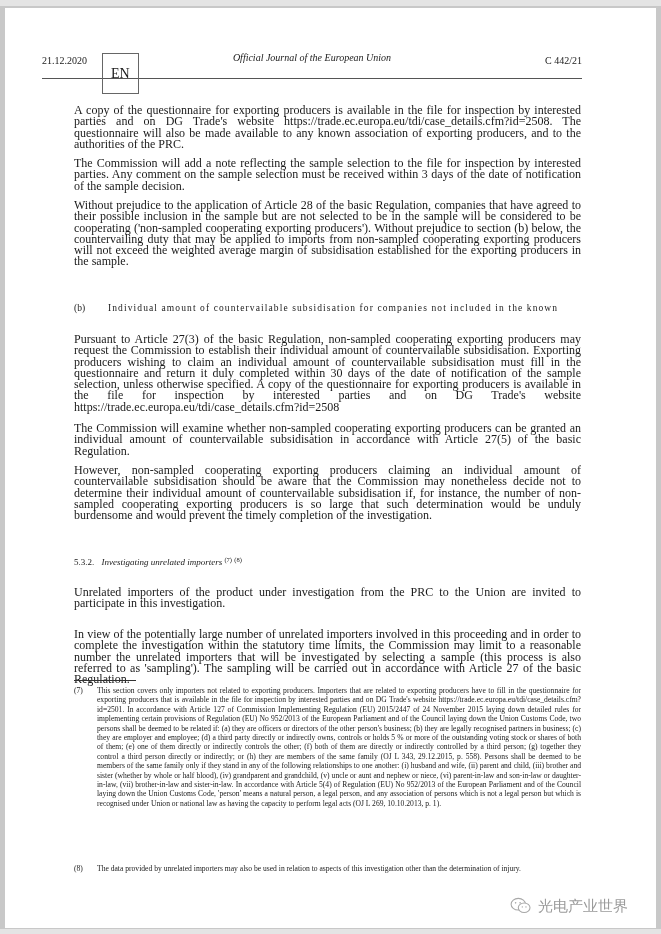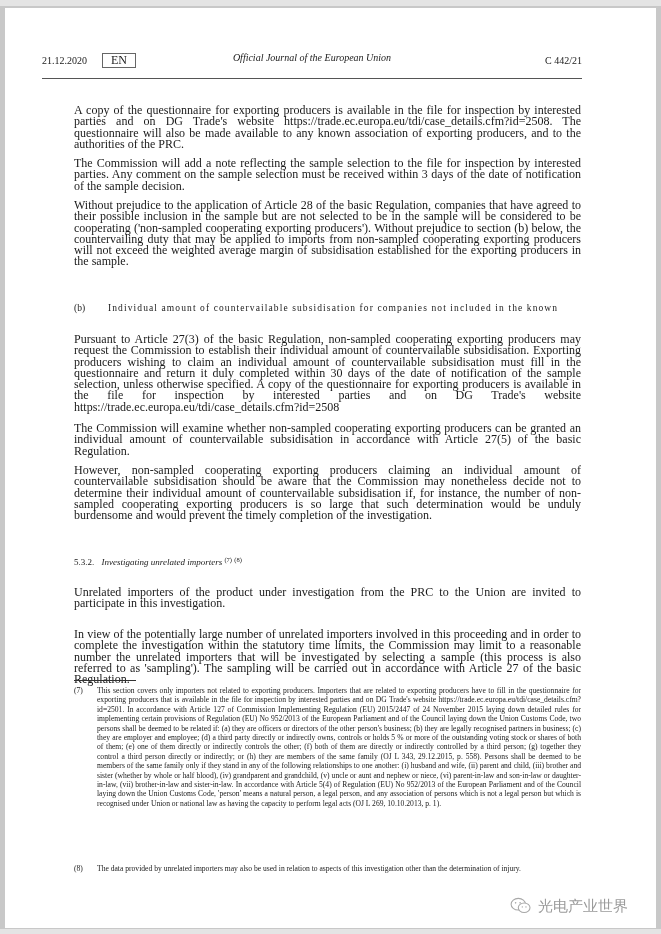--- a/index.html
+++ b/index.html
@@ -19,21 +19,21 @@
     background: #ffffff;
   }
   .header {
     position: absolute; left: 42px; top: 52px; width: 540px; height: 26px;
     border-bottom: 1px solid #555;
     font-size: 10px;
   }
   .header .date { position: absolute; left: 0; top: 3px; }
   .header .lang {
     position: absolute; left: 60px; top: 1px;
-    border: 1px solid #666; padding: 0 8px; font-size: 12px; line-height: 13px;
+    border: 1px solid #666; padding: 13px 8px; font-size: 14px; line-height: 13px;
   }
   .header .title { position: absolute; left: 0; width: 540px; top: 0; text-align: center; font-style: italic; }
   .header .pageno { position: absolute; right: 0; top: 3px; text-align: right; }
   .p {
     position: absolute; left: 74px; width: 507px;
     font-size: 12px; line-height: 11.3px; text-align: justify;
     margin: 0;
   }
   .subhead {
     position: absolute; left: 74px; width: 510px; top: 303px;

